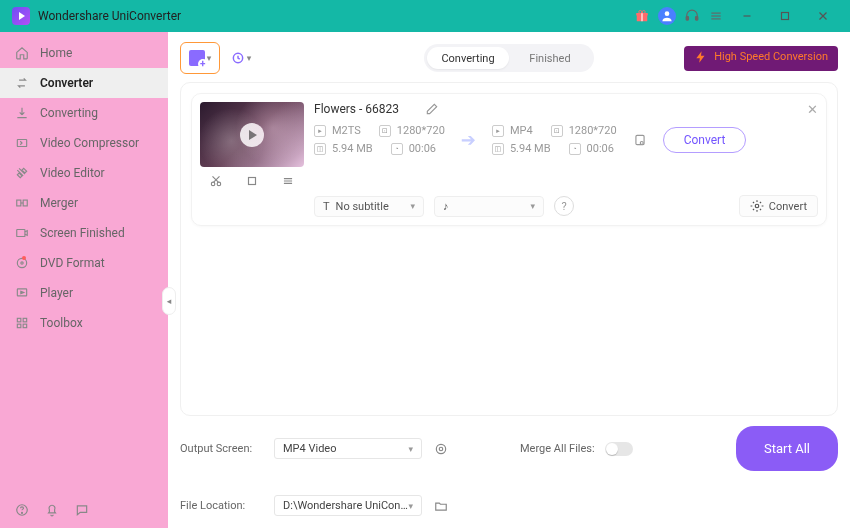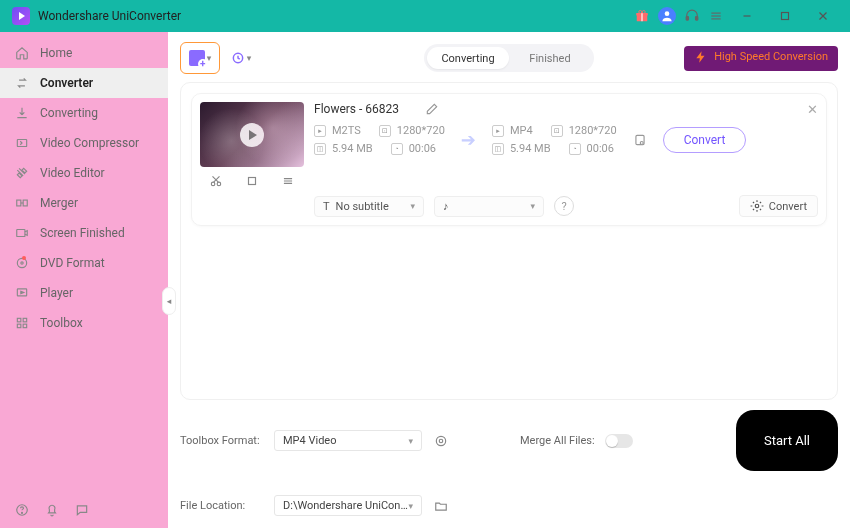--- a/index.html
+++ b/index.html
@@ -68,21 +68,21 @@
 .qm{width:20px;height:20px;border:1px solid #ddd;border-radius:50%;display:flex;align-items:center;justify-content:center;color:#999;font-size:11px;cursor:pointer}
 .settings-btn{margin-left:auto;display:flex;align-items:center;gap:5px;border:1px solid #eee;border-radius:4px;padding:3px 10px;font-size:11px;color:#555;cursor:pointer;background:#fcfcfc}
 
 .bottombar{display:flex;align-items:center;gap:10px;font-size:11px;color:#666;flex-wrap:wrap;padding-top:4px}
 .lbl{width:84px}
 .sel{display:flex;align-items:center;border:1px solid #e6e6e6;border-radius:3px;padding:3px 8px;width:148px;background:#fff;cursor:pointer;font-size:11px;color:#444}
 .sel .cd{margin-left:auto;font-size:9px;color:#999}
 .smic{width:18px;height:18px;display:flex;align-items:center;justify-content:center;color:#888;cursor:pointer}
 .toggle{width:28px;height:14px;background:#e6e6e6;border-radius:8px;position:relative;cursor:pointer}
 .toggle::after{content:"";width:12px;height:12px;background:#fff;border-radius:50%;position:absolute;top:1px;left:1px;box-shadow:0 1px 1px rgba(0,0,0,.2)}
-.startall{margin-left:auto;background:#000000;color:#fff;border:none;border-radius:18px;padding:23px 28px;font-size:13px;cursor:pointer}
+.startall{margin-left:auto;background:#8b5cf6;color:#fff;border:none;border-radius:18px;padding:15px 28px;font-size:13px;cursor:pointer}
 svg{width:14px;height:14px}
 </style>
 </head>
 <body>
 
 <div class="titlebar">
   <div class="logo"></div>
   <div class="title">Wondershare UniConverter</div>
   <div class="spacer"></div>
   <div class="tb-icon gift">
@@ -388,21 +388,21 @@
                 <circle cx="12" cy="12" r="3"></circle>
                 <path d="M12 2v3M12 19v3M4 12H1M23 12h-3M5 5l2 2M17 17l2 2M5 19l2-2M17 7l2-2"></path>
               </svg>
               <span>Convert</span>
             </div>
         </div>
       </div>
     </div>
 
     <div class="bottombar">
-      <span class="lbl">Toolbox Format:</span>
+      <span class="lbl">Output Screen:</span>
       <div class="sel">
           <span>MP4 Video</span>
           <span class="cd">▾</span>
         </div>
       <div class="smic">
           <svg viewBox="0 0 24 24" fill="none" stroke="currentColor" stroke-width="2">
             <circle cx="12" cy="12" r="8"></circle>
             <circle cx="12" cy="12" r="3"></circle>
           </svg>
         </div>

